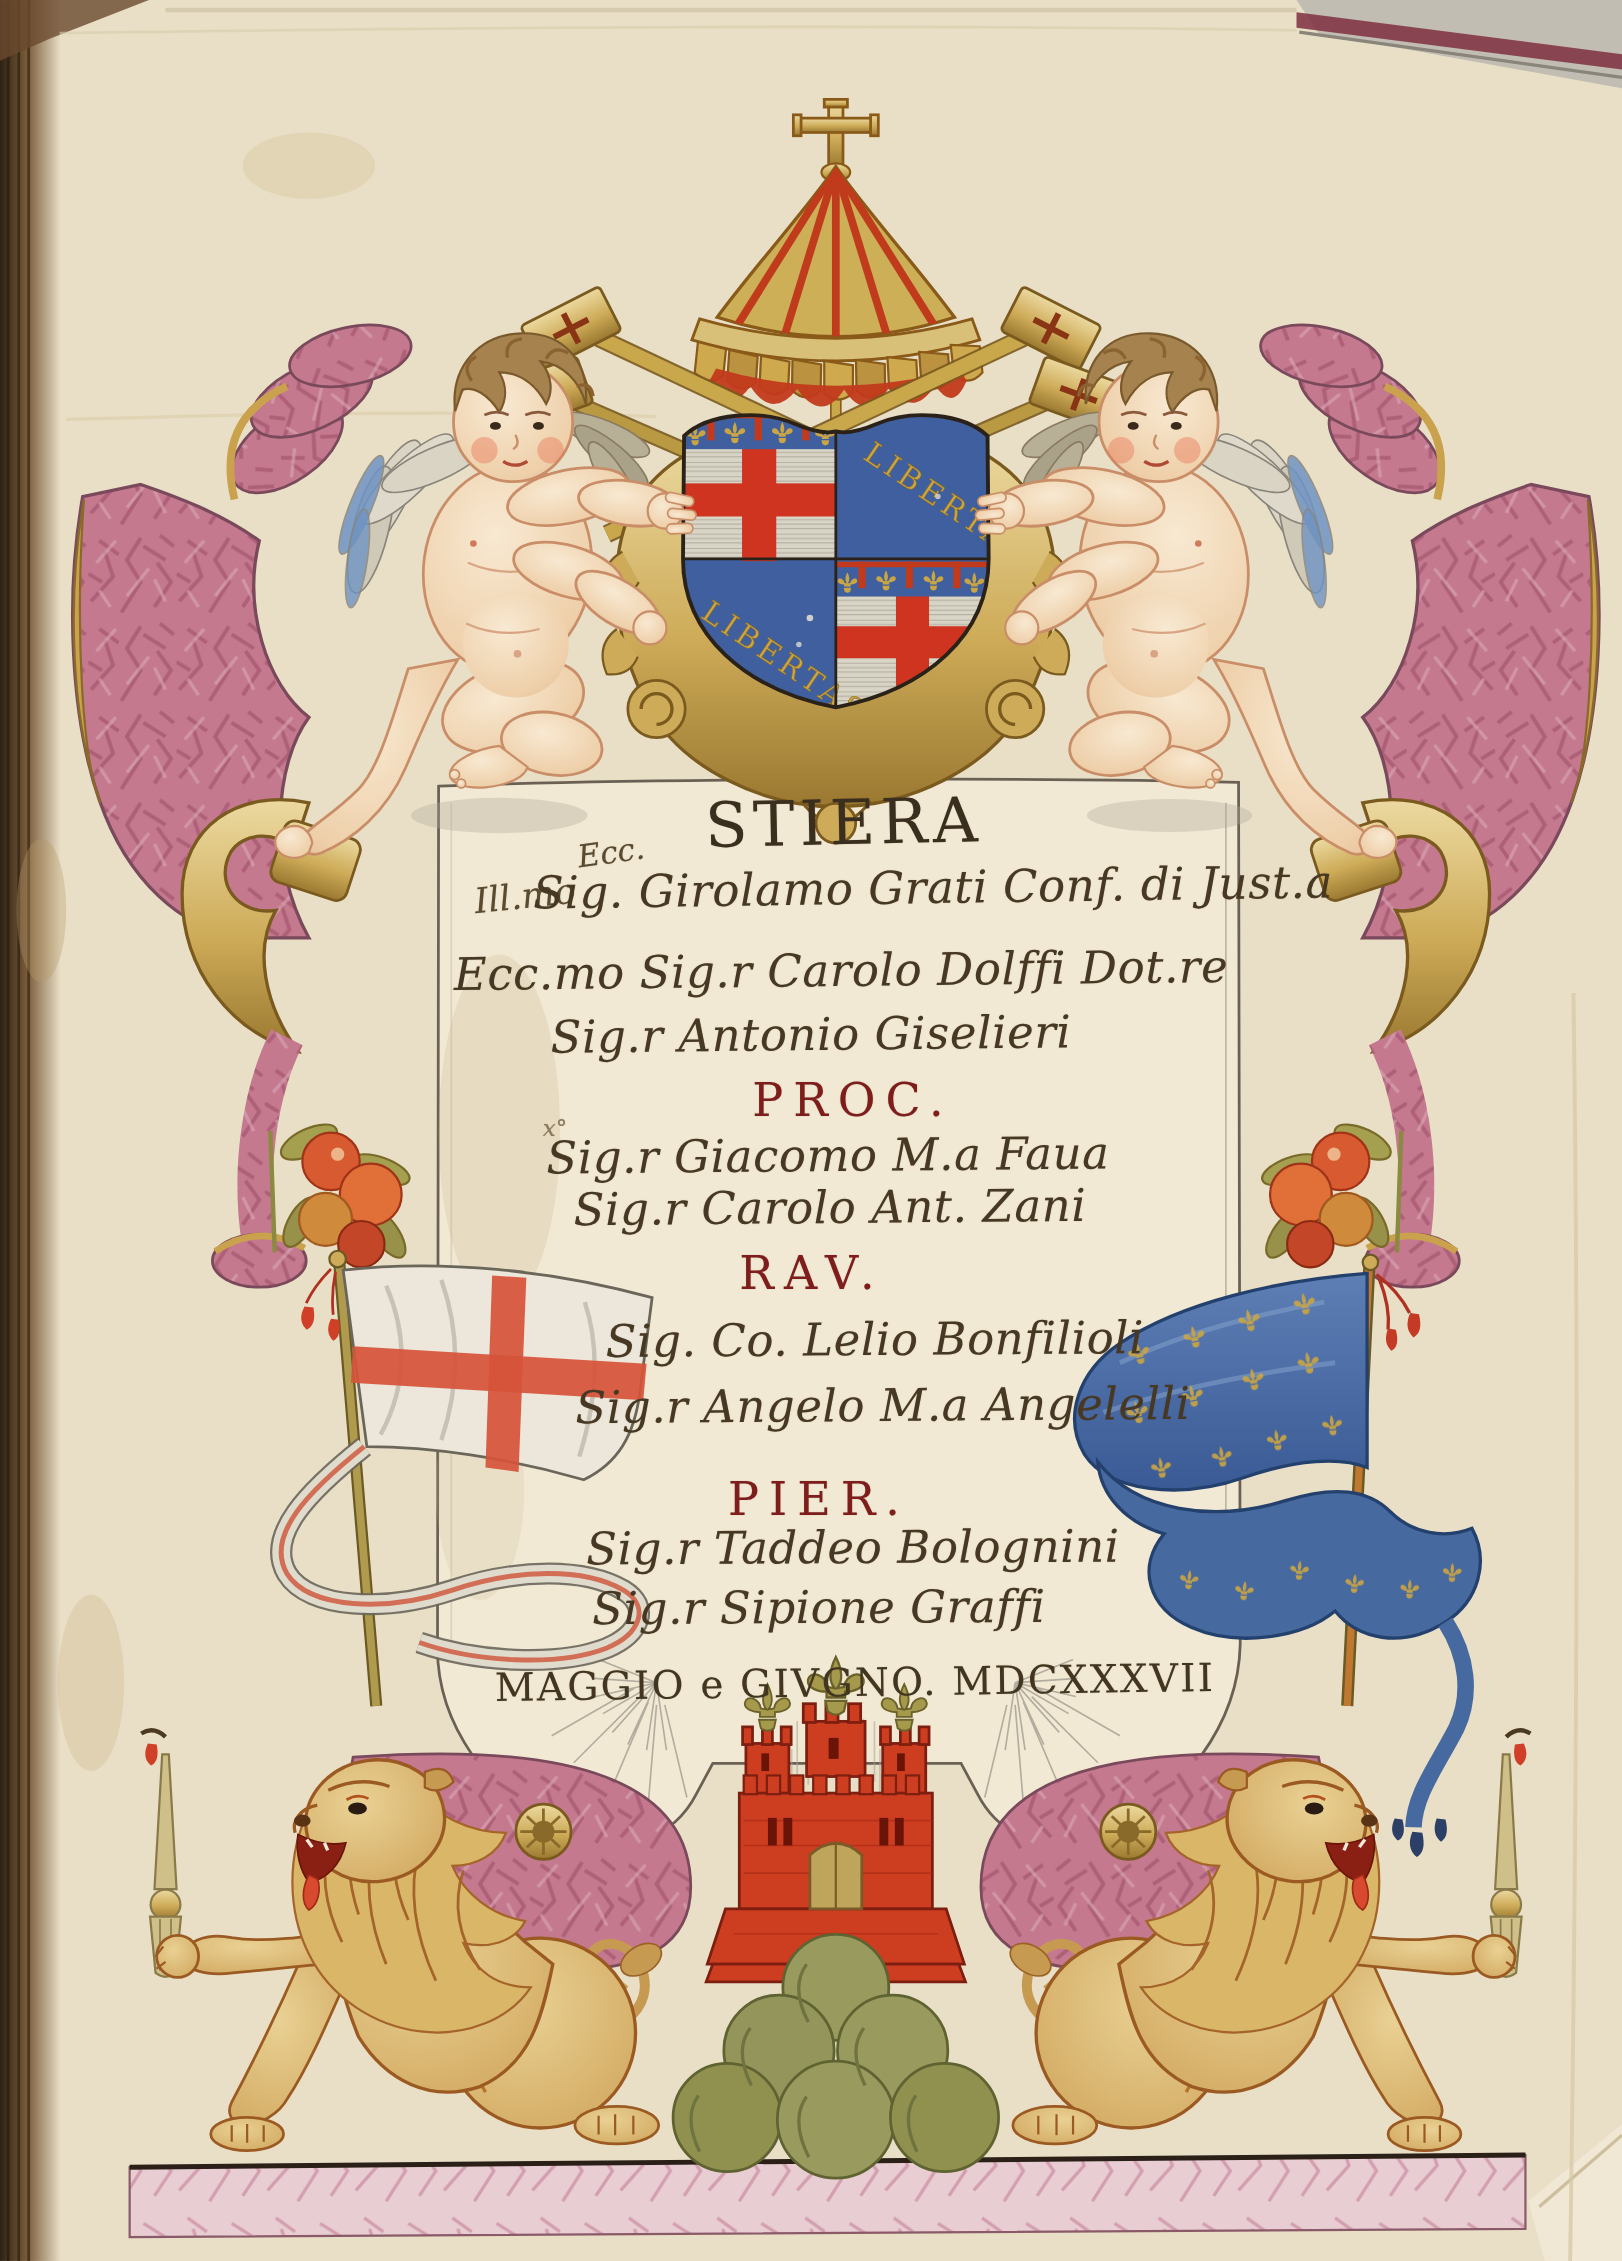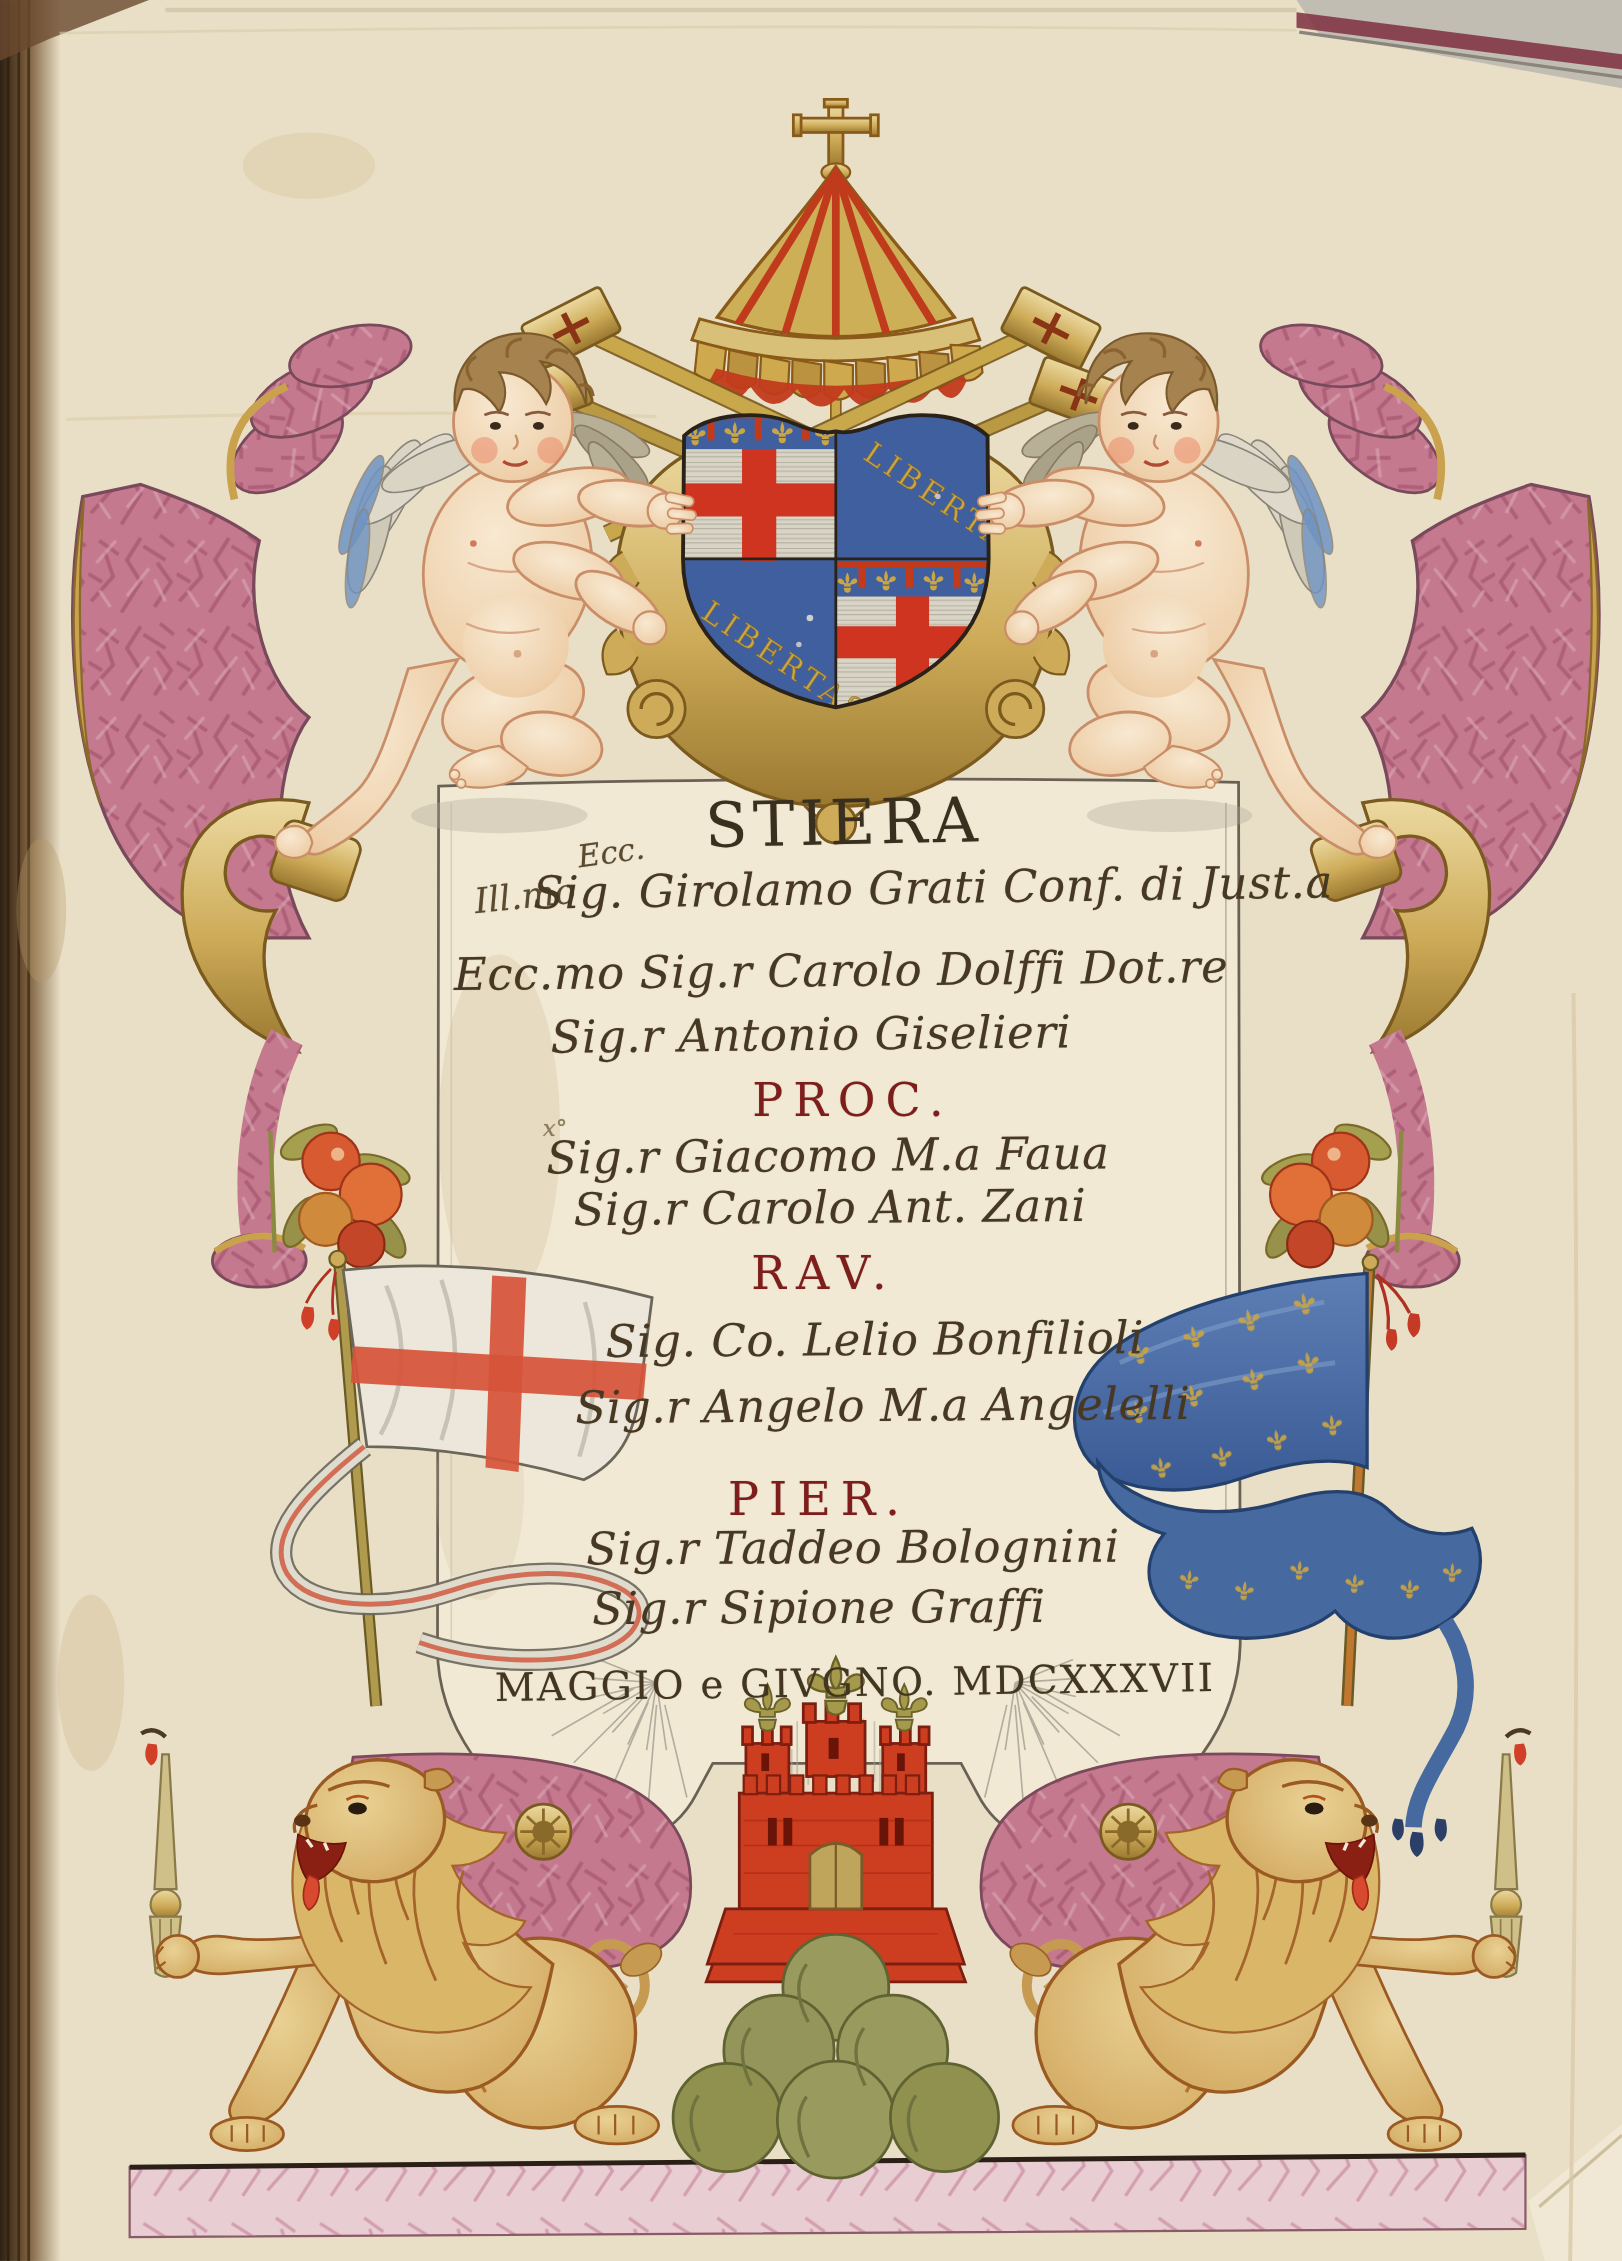--- a/index.html
+++ b/index.html
@@ -520,21 +520,21 @@
   <div class="line hon" style="left:611px; top:834px; font-size:31px; transform:translateX(-50%) rotate(-8deg);">Ecc.</div>
 
   <div class="line script" style="left:933px; top:861px; transform:translateX(-50%) rotate(-0.8deg);">Sig. Girolamo Grati Conf. di Just.a</div>
   <div class="line script" style="left:841px; top:944px; transform:translateX(-50%) rotate(-0.6deg);">Ecc.mo Sig.r Carolo Dolffi Dot.re</div>
   <div class="line script" style="left:811px; top:1008px; transform:translateX(-50%) rotate(-0.6deg);">Sig.r Antonio Giselieri</div>
 
   <div class="line caps" style="left:853px; top:1073px; transform:translateX(-50%);">PROC.</div>
   <div class="line script" style="left:828px; top:1129px; transform:translateX(-50%) rotate(-0.5deg);">Sig.r Giacomo M.a Faua</div>
   <div class="line script" style="left:830px; top:1181px; transform:translateX(-50%) rotate(-0.5deg);">Sig.r Carolo Ant. Zani</div>
 
-  <div class="line caps" style="left:812px; top:1246px; transform:translateX(-50%);margin-left:12px;">RAV.</div>
+  <div class="line caps" style="left:812px; top:1246px; transform:translateX(-50%);">RAV.</div>
   <div class="line script" style="left:875px; top:1313px; transform:translateX(-50%) rotate(-0.4deg);">Sig. Co. Lelio Bonfilioli</div>
   <div class="line script" style="left:883px; top:1379px; transform:translateX(-50%) rotate(-0.4deg);">Sig.r Angelo M.a Angelelli</div>
 
   <div class="line caps" style="left:819px; top:1472px; transform:translateX(-50%);">PIER.</div>
   <div class="line script" style="left:853px; top:1521px; transform:translateX(-50%) rotate(-0.3deg);">Sig.r Taddeo Bolognini</div>
   <div class="line script" style="left:819px; top:1581px; transform:translateX(-50%) rotate(-0.3deg);">Sig.r Sipione Graffi</div>
 
   <div class="line date" style="left:855px; top:1660px; transform:translateX(-50%) rotate(-0.8deg);">MAGGIO  e  GIVGNO.  MDCXXXVII</div>
 
   <div class="line mark" style="left:555px; top:1115px; font-size:23px;">x°</div>

